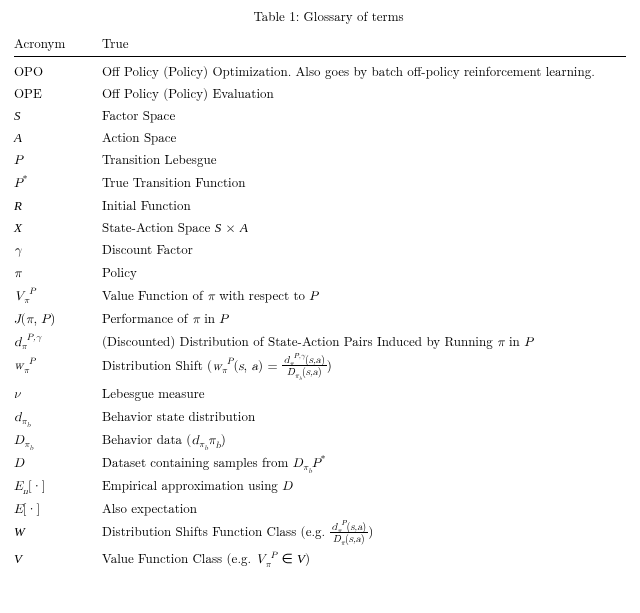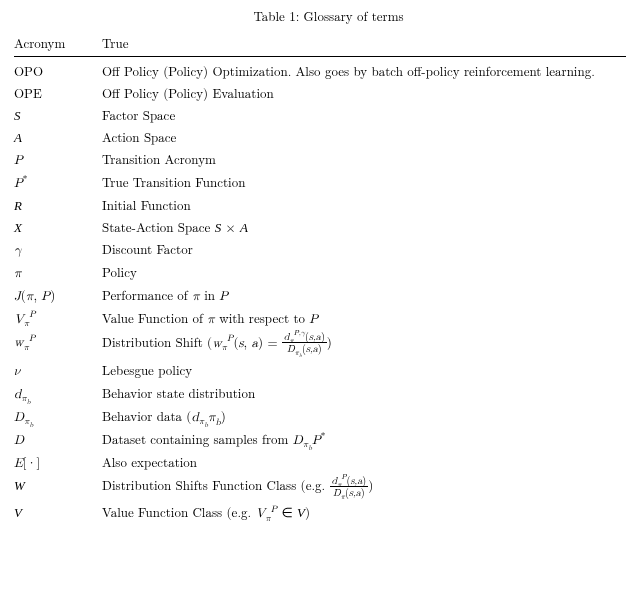--- a/index.html
+++ b/index.html
@@ -66,21 +66,21 @@
       <tr>
         <td class="acr-col"><span class="cal">S</span></td>
         <td>Factor Space</td>
       </tr>
       <tr>
         <td class="acr-col"><span class="cal">A</span></td>
         <td>Action Space</td>
       </tr>
       <tr>
         <td class="acr-col"><span class="math">P</span></td>
-        <td>Transition Acronym</td>
+        <td>Transition Lebesgue</td>
       </tr>
       <tr>
         <td class="acr-col"><span class="math">P</span><sup>*</sup></td>
         <td>True Transition Function</td>
       </tr>
       <tr>
         <td class="acr-col"><span class="cal">R</span></td>
         <td>Initial Function</td>
       </tr>
       <tr>
@@ -89,46 +89,54 @@
       </tr>
       <tr>
         <td class="acr-col"><span class="math">γ</span></td>
         <td>Discount Factor</td>
       </tr>
       <tr>
         <td class="acr-col"><span class="math">π</span></td>
         <td>Policy</td>
       </tr>
       <tr>
+        <td class="acr-col"><span class="math">V</span><sub><span class="math">π</span></sub><sup><span class="math">P</span></sup></td>
+        <td>Value Function of <span class="math">π</span> with respect to <span class="math">P</span></td>
+      </tr>
+      <tr>
         <td class="acr-col"><span class="math">J</span>(<span class="math">π</span>, <span class="math">P</span>)</td>
         <td>Performance of <span class="math">π</span> in <span class="math">P</span></td>
       </tr>
       <tr>
-        <td class="acr-col"><span class="math">V</span><sub><span class="math">π</span></sub><sup><span class="math">P</span></sup></td>
-        <td>Value Function of <span class="math">π</span> with respect to <span class="math">P</span></td>
+        <td class="acr-col"><span class="math">d</span><sub><span class="math">π</span></sub><sup><span class="math">P,γ</span></sup></td>
+        <td>(Discounted) Distribution of State-Action Pairs Induced by Running <span class="math">π</span> in <span class="math">P</span></td>
       </tr>
       <tr>
         <td class="acr-col"><span class="math">w</span><sub><span class="math">π</span></sub><sup><span class="math">P</span></sup></td>
         <td>Distribution Shift (<span class="math">w</span><sub><span class="math">π</span></sub><sup><span class="math">P</span></sup>(<span class="math">s</span>, <span class="math">a</span>) = <span class="frac"><span class="num"><span class="math">d</span><sub><span class="math">π</span></sub><sup><span class="math">P,γ</span></sup>(<span class="math">s,a</span>)</span><span class="den"><span class="math">D</span><sub><span class="math">π<sub>b</sub></span></sub>(<span class="math">s,a</span>)</span></span>)</td>
       </tr>
       <tr>
         <td class="acr-col"><span class="math">ν</span></td>
-        <td>Lebesgue policy</td>
+        <td>Lebesgue measure</td>
       </tr>
       <tr>
         <td class="acr-col"><span class="math">d</span><sub><span class="math">π<sub>b</sub></span></sub></td>
         <td>Behavior state distribution</td>
       </tr>
       <tr>
         <td class="acr-col"><span class="math">D</span><sub><span class="math">π<sub>b</sub></span></sub></td>
         <td>Behavior data (<span class="math">d</span><sub><span class="math">π<sub>b</sub></span></sub><span class="math">π<sub>b</sub></span>)</td>
       </tr>
       <tr>
         <td class="acr-col"><span class="math">D</span></td>
         <td>Dataset containing samples from <span class="math">D</span><sub><span class="math">π<sub>b</sub></span></sub><span class="math">P</span><sup>*</sup></td>
+      </tr>
+      <tr>
+        <td class="acr-col"><span class="math">E<sub>n</sub></span>[·]</td>
+        <td>Empirical approximation using <span class="math">D</span></td>
       </tr>
       <tr>
         <td class="acr-col"><span class="math">E</span>[·]</td>
         <td>Also expectation</td>
       </tr>
       <tr>
         <td class="acr-col"><span class="cal">W</span></td>
         <td>Distribution Shifts Function Class (e.g. <span class="frac"><span class="num"><span class="math">d</span><sub><span class="math">π</span></sub><sup><span class="math">P</span></sup>(<span class="math">s,a</span>)</span><span class="den"><span class="math">D</span><sub><span class="math">π</span></sub>(<span class="math">s,a</span>)</span></span>)</td>
       </tr>
       <tr>

